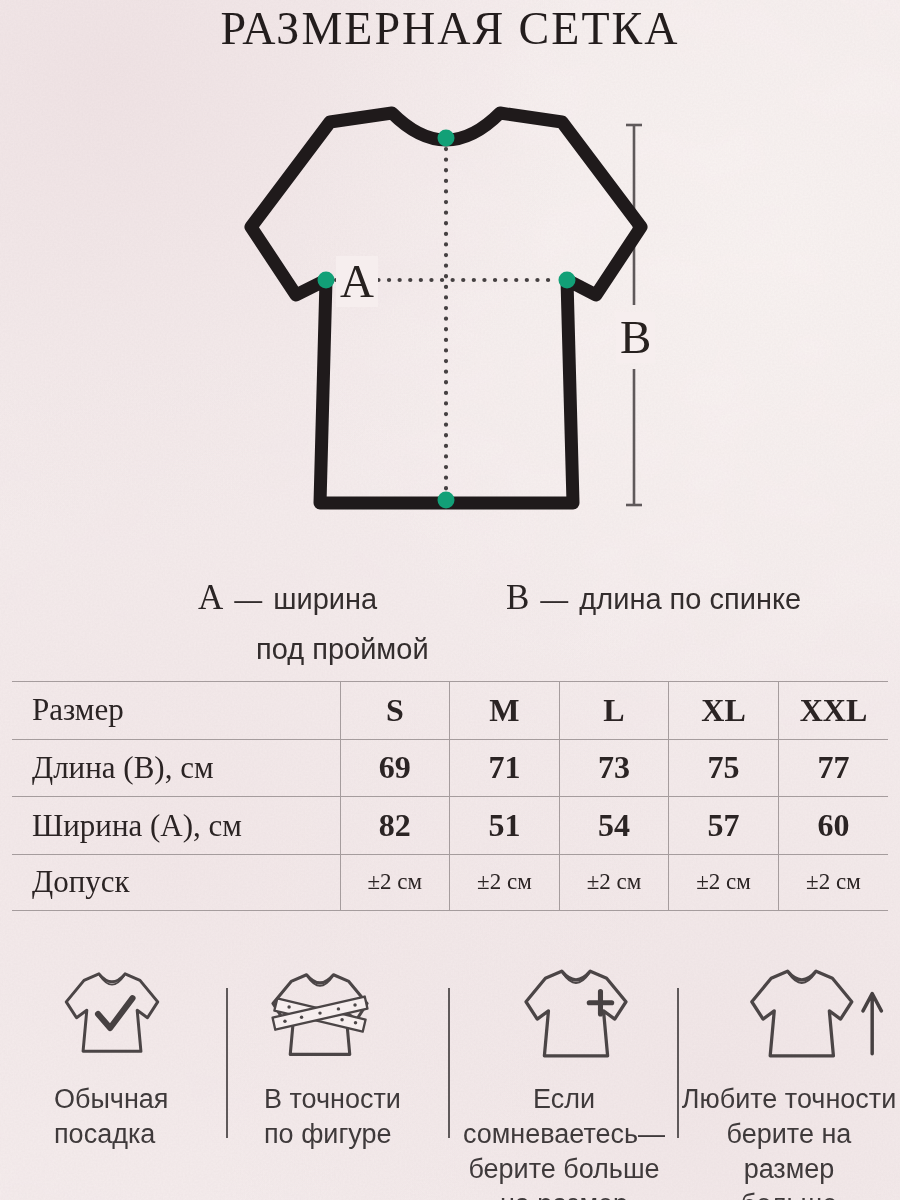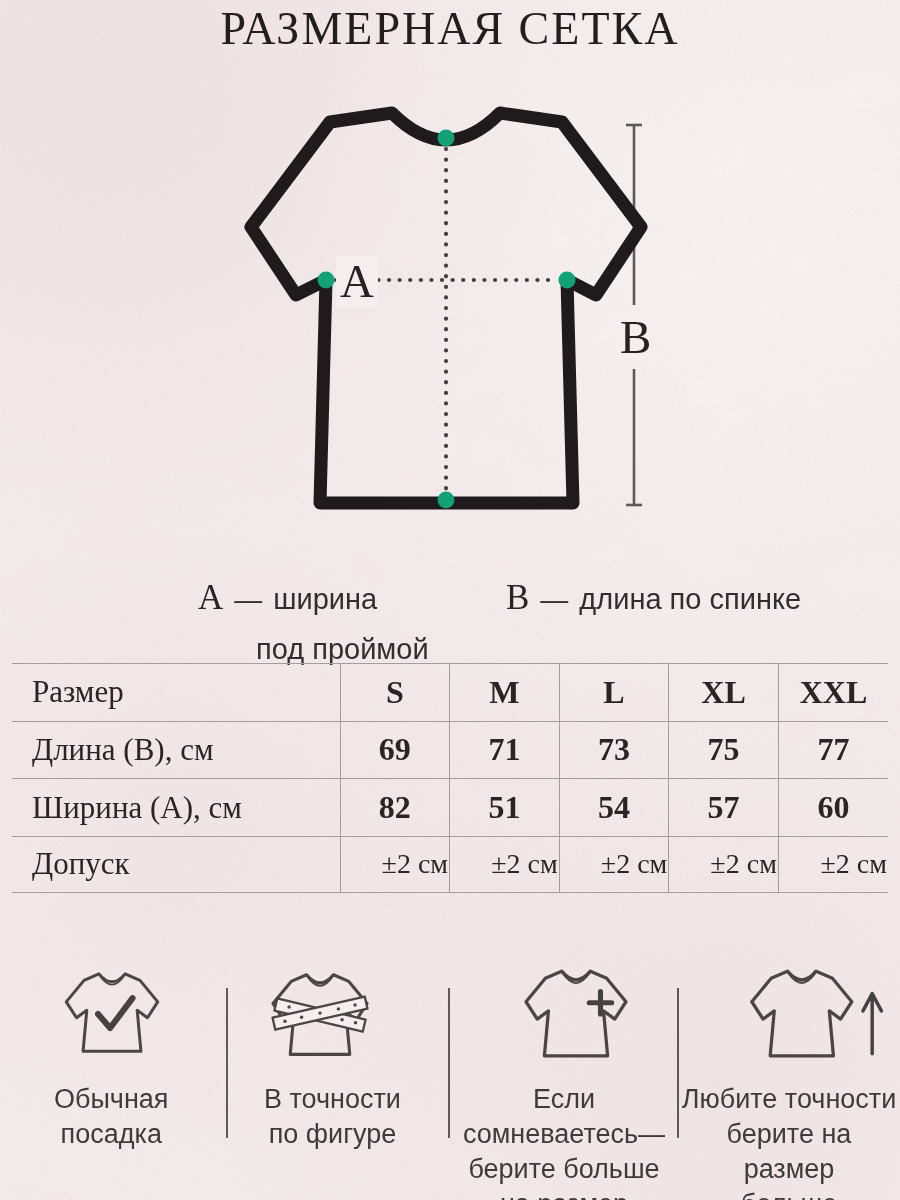--- a/index.html
+++ b/index.html
@@ -47,47 +47,47 @@
   .legend-letter{font-family:"Liberation Serif", serif;font-size:35px;color:#2a2424;}
   .legend-dash{font-family:"Liberation Sans", sans-serif;font-size:28px;color:#332d2d;}
   .legend-word{font-family:"Liberation Sans", sans-serif;font-size:29px;color:#332d2d;}
   .legend-sub{
     font-family:"Liberation Sans", sans-serif;font-size:29px;color:#332d2d;
     margin-left:58px;margin-top:15px;white-space:nowrap;
   }
 
   
   .size-table{
-    position:absolute;left:12px;top:663px;width:876px;height:230px;
+    position:absolute;left:12px;top:681px;width:876px;height:230px;
     border-collapse:collapse;table-layout:fixed;
     font-family:"Liberation Serif", serif;color:#2b2424;
   }
   .size-table td{
     border-top:1.5px solid #a59c9d;
     border-left:1.5px solid #a59c9d;
     vertical-align:middle;
   }
   .size-table td:first-child{border-left:none;padding-left:20px;text-align:left;}
   .size-table tr:last-child td{border-bottom:1.5px solid #a59c9d;}
   .size-table col.c-label{width:328px;}
   .t-rowlabel{font-size:31px;font-weight:400;}
   .t-size{font-size:32px;font-weight:600;text-align:center;}
   .t-val{font-size:32px;font-weight:600;text-align:center;}
-  .t-tol{font-size:28px;font-weight:400;text-align:right;}
+  .t-tol{font-size:23px;font-weight:400;text-align:center;}
 
   
   .fit-divider{position:absolute;top:988px;width:2px;height:150px;background:#5f595a;}
   .fit-icon{position:absolute;}
   .caption{
     position:absolute;top:1082px;
     font-family:"Liberation Sans", sans-serif;
     font-size:27px;line-height:35px;color:#3f3a3b;
     white-space:nowrap;
   }
-  .caption.left{text-align:center;}
+  .caption.left{text-align:left;}
   .caption.center{text-align:center;white-space:normal;}
   .cap-3{left:450px;width:228px;}
   .cap-4{left:678px;width:222px;}
 
   .ic-stroke{fill:none;stroke:#4b4546;stroke-width:3.2;stroke-linejoin:round;stroke-linecap:round;}
   .ic-thin{fill:none;stroke:#4b4546;stroke-width:2;stroke-linecap:round;}
   .ic-mark{fill:none;stroke:#474142;stroke-linecap:round;stroke-linejoin:round;}
   .band{fill:#f6eeee;stroke:#4b4546;stroke-width:2.4;stroke-linejoin:round;}
 </style>
 </head>

